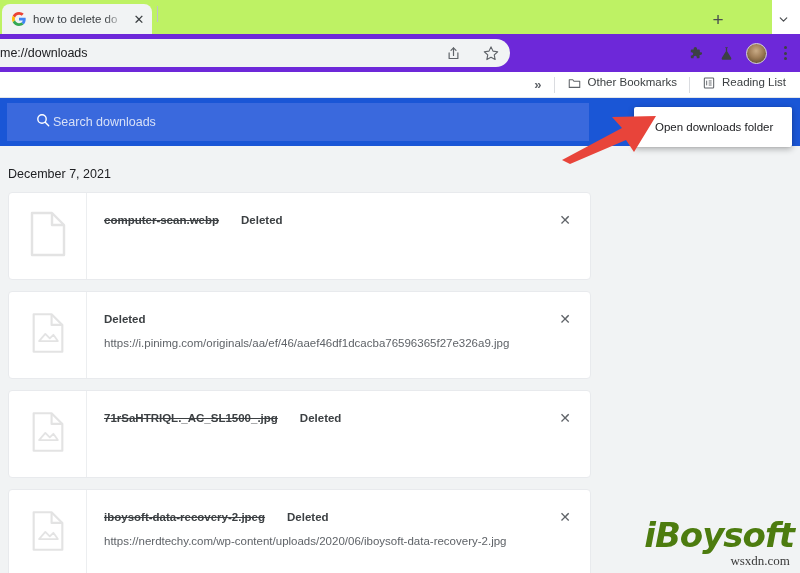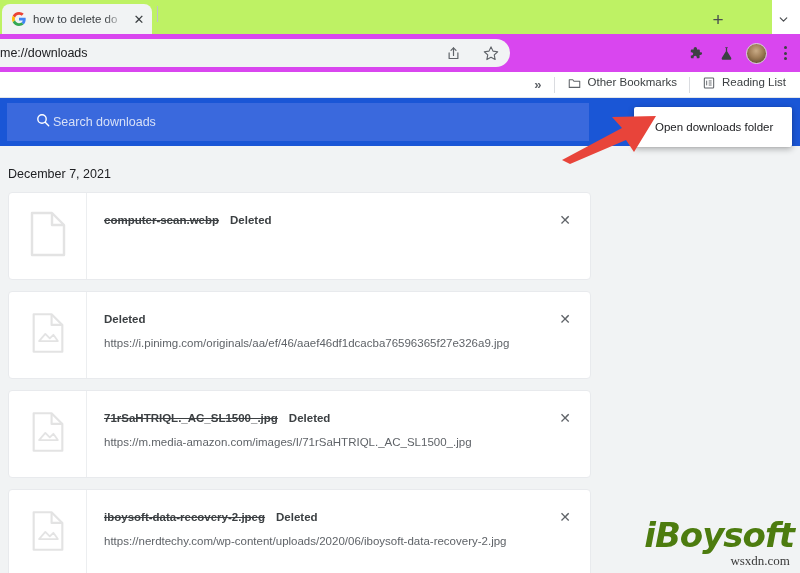--- a/index.html
+++ b/index.html
@@ -56,21 +56,21 @@
   .tabsearch-btn {
     position: absolute; left: 772px; top: 8px;
     width: 22px; height: 22px;
     display: flex; align-items: center; justify-content: center;
     color: #4a4d50;
   }
 
   
   .toolbar {
     position: absolute; top: 34px; left: 0; width: 800px; height: 38px;
-    background: #d946ef;
+    background: #6d28d9;
     display: flex; align-items: center;
   }
   .omnibox {
     position: absolute; left: -26px; top: 5px;
     width: 520px; height: 28px;
     background: #f1f3f4;
     border-radius: 14px;
     display: flex; align-items: center;
     padding-left: 26px;
   }
@@ -170,21 +170,21 @@
   .dl-iconcol {
     width: 78px; flex: 0 0 78px;
     border-right: 1px solid #eceef0;
     display: flex; align-items: center; justify-content: center;
   }
   .dl-filetype-icon { opacity: 0.12; }
   .dl-info {
     flex: 1 1 auto; position: relative;
     padding: 21px 0 0 17px;
   }
-  .dl-nameline { display: flex; align-items: baseline; gap: 11px; }
+  .dl-nameline { display: flex; align-items: baseline; gap: 22px; }
   .dl-filename {
     font-size: 11.5px; color: #3c4043; font-weight: 700;
     text-decoration: line-through;
     text-decoration-color: #3c4043;
   }
   .dl-status { font-size: 11.5px; color: #3c4043; font-weight: 700; }
   .dl-url {
     margin-top: 12px;
     font-size: 11.5px; color: #5f6368;
   }
@@ -396,21 +396,20 @@
                   <path d="M23 2v12h12"></path>
                 <path d="M9 32l7-8 5 5 4-4 5 7z" stroke-width="2"></path>
               </svg>
             </span>
           </div>
           <div class="dl-info">
             <div class="dl-nameline">
               <span class="dl-filename">71rSaHTRIQL._AC_SL1500_.jpg</span>
               <span class="dl-status">Deleted</span>
             </div>
-            <div class="dl-url">https://m.media-amazon.com/images/I/71rSaHTRIQL._AC_SL1500_.jpg</div>
           </div>
           <div class="dl-remove">✕</div>
         </div>
 
         <div class="dl-card">
           <div class="dl-iconcol">
             <span class="dl-filetype-icon">
               <svg width="34" height="42" viewBox="0 0 38 46" fill="none" stroke="#202124" stroke-width="2.4" stroke-linejoin="round">
                 <path d="M3 2h20l12 12v30H3z"></path>
                   <path d="M23 2v12h12"></path>

